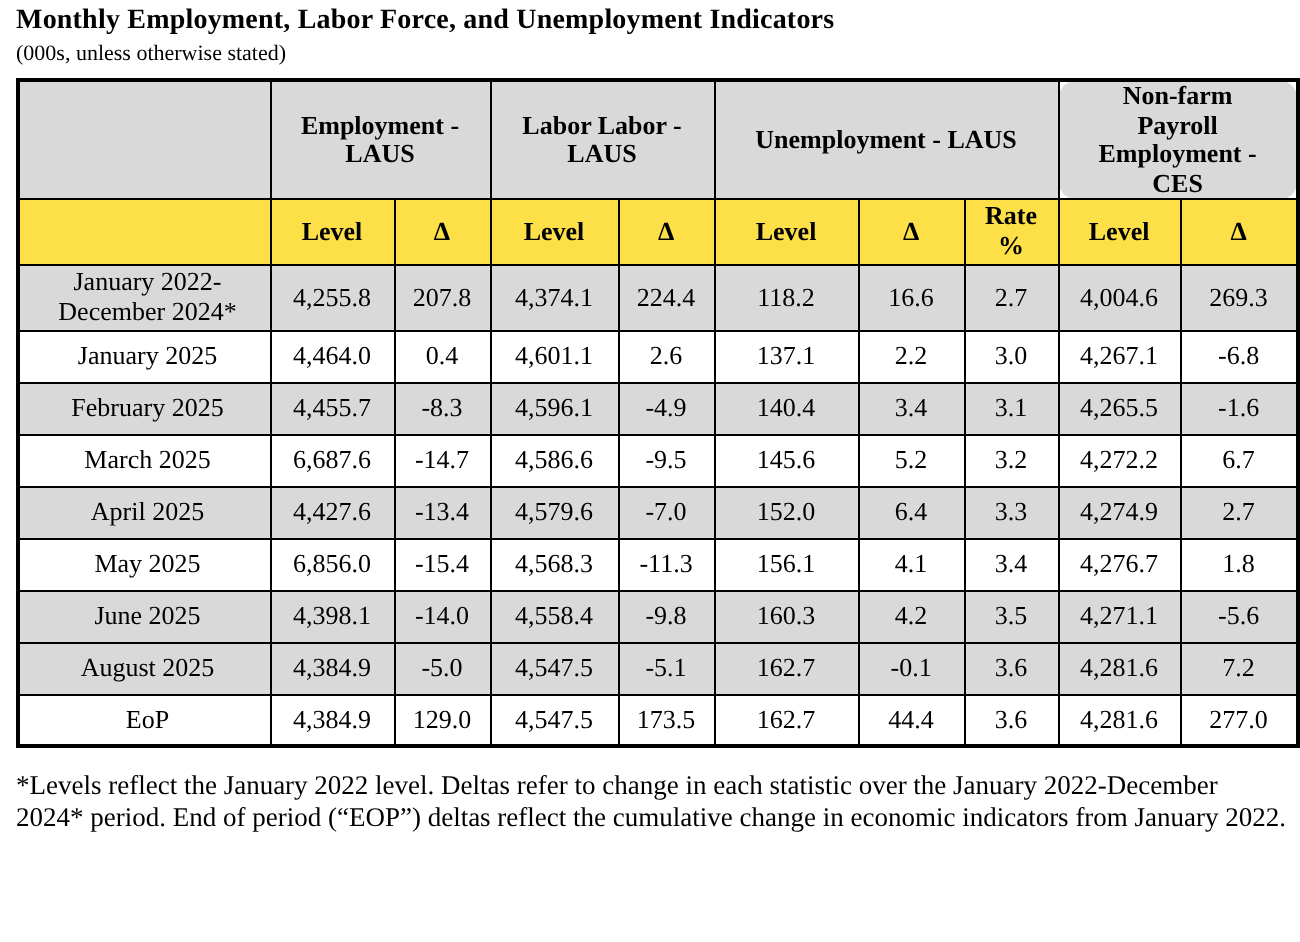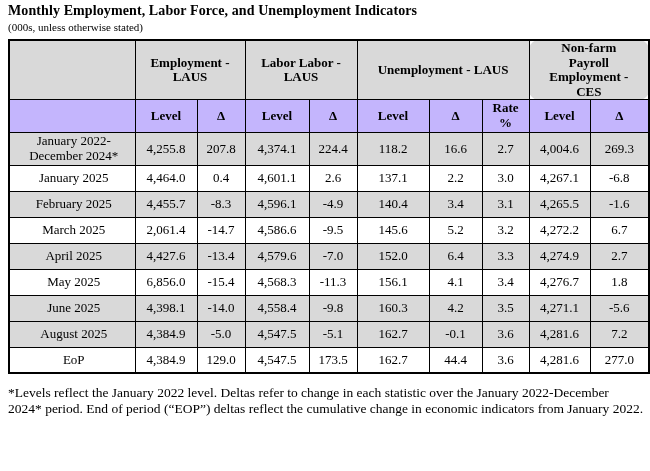--- a/index.html
+++ b/index.html
@@ -36,21 +36,21 @@
     overflow: hidden;
   }
   thead th { text-align: center; font-weight: bold; }
   th.group {
     background: #d9d9d9;
     height: 58px;
     line-height: 1.12;
   }
   th.group.narrow { padding: 0 14px; border-radius: 10px; }
   th.corner { background: #d9d9d9; }
-  th.sub, th.corner2 { background: #c4b5fd; height: 31px; line-height: 1.15; margin-top: 19px; }
+  th.sub, th.corner2 { background: #fde047; height: 31px; line-height: 1.15; margin-top: 19px; }
   tbody td { height: 26px; text-align: center; background: #ffffff; }
   tbody td.rowlabel {
     text-align: center;
     padding-left: 6px;
     line-height: 1.15;
   }
   tbody tr.shaded td { background: #d9d9d9; }
   .footnote {
     font-size: 13.5px;
     line-height: 1.18;
@@ -132,21 +132,21 @@
           <td>4,596.1</td>
           <td>-4.9</td>
           <td>140.4</td>
           <td>3.4</td>
           <td>3.1</td>
           <td>4,265.5</td>
           <td>-1.6</td>
         </tr>
         <tr>
           <td class="rowlabel">March 2025</td>
-          <td>2,061.4</td>
+          <td>6,687.6</td>
           <td>-14.7</td>
           <td>4,586.6</td>
           <td>-9.5</td>
           <td>145.6</td>
           <td>5.2</td>
           <td>3.2</td>
           <td>4,272.2</td>
           <td>6.7</td>
         </tr>
         <tr class="shaded">

